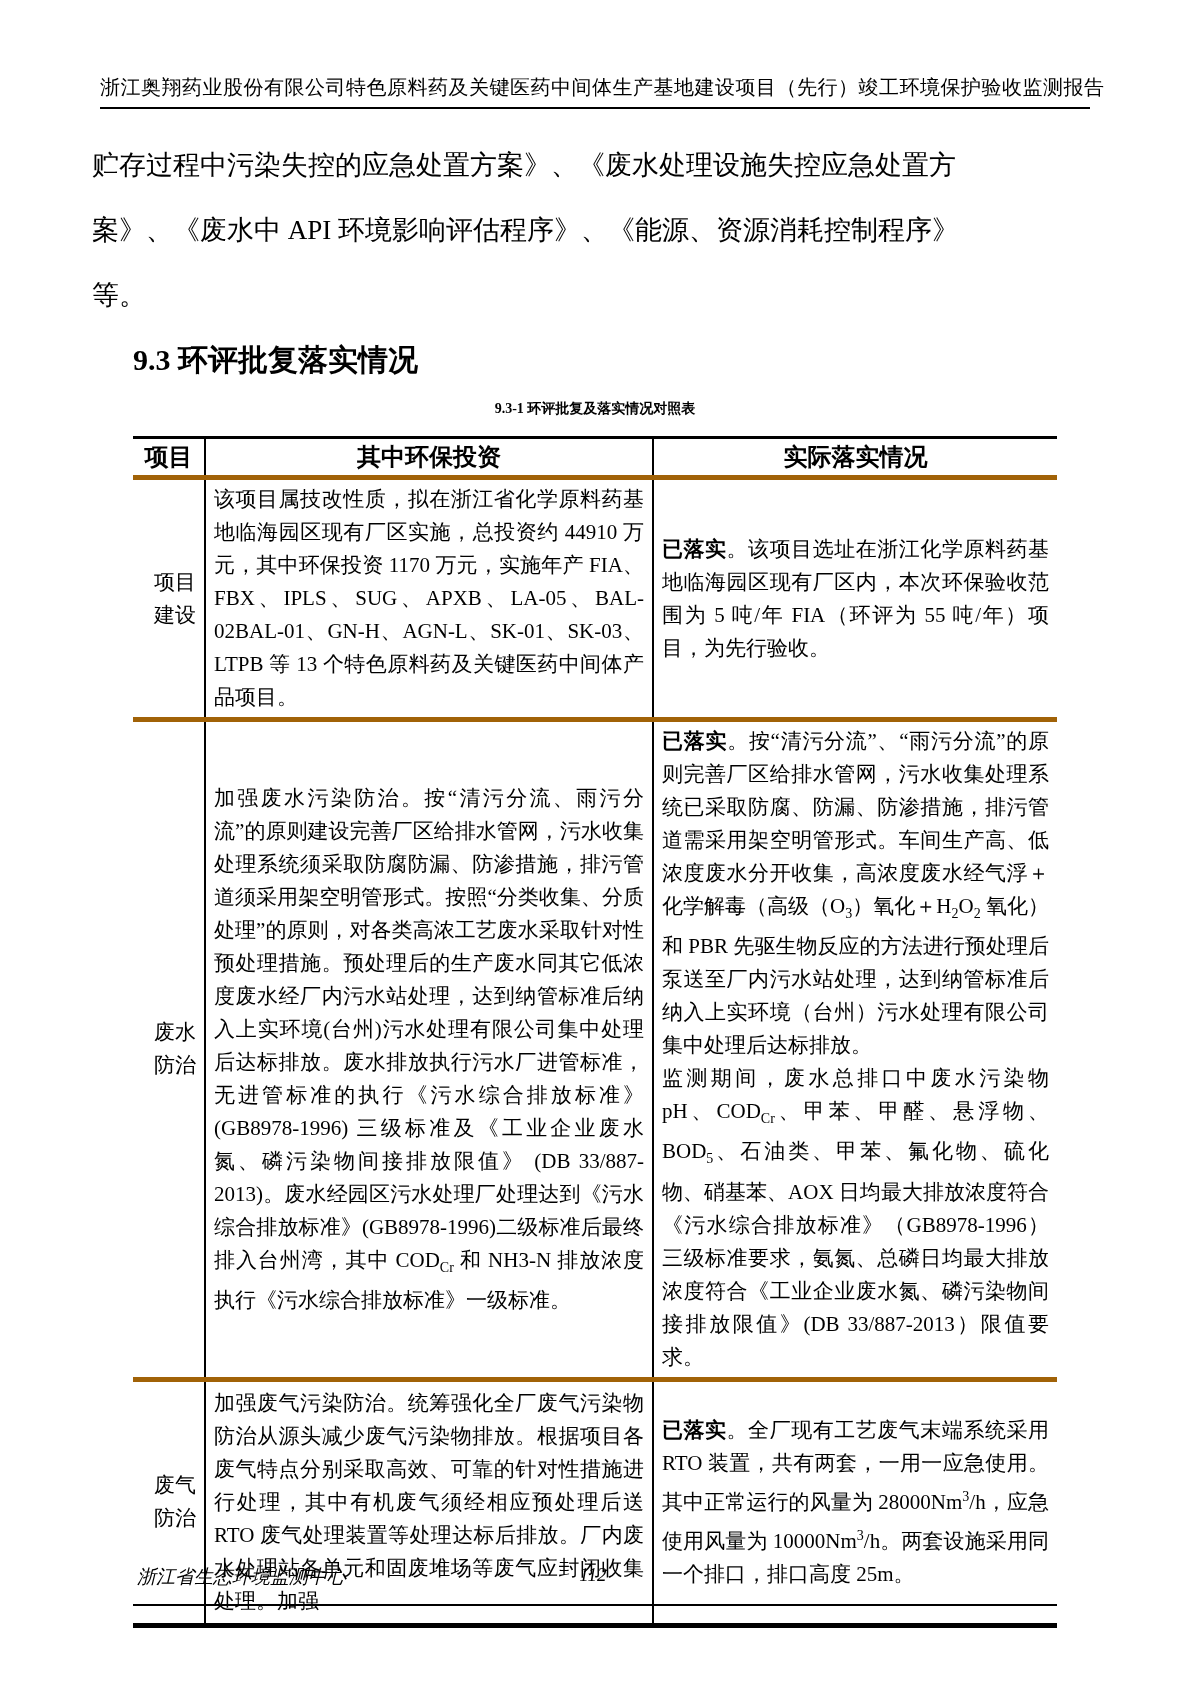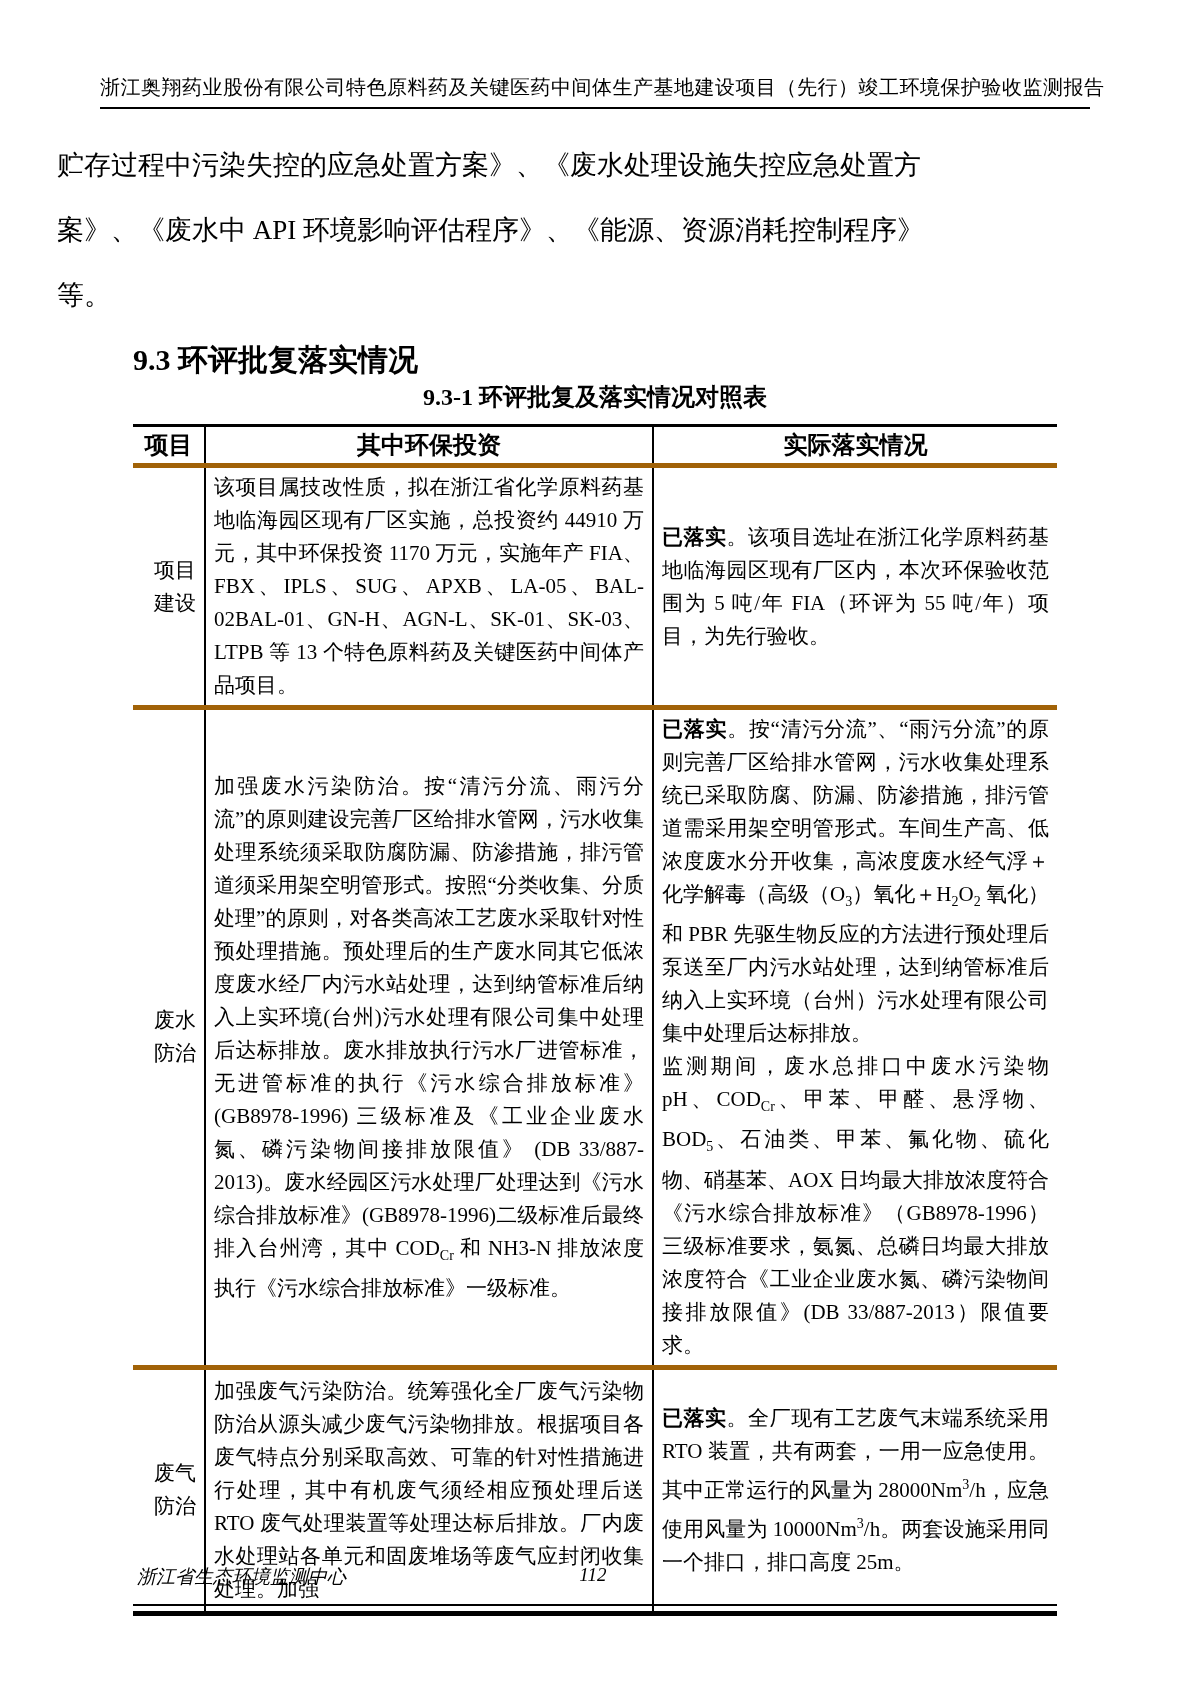--- a/index.html
+++ b/index.html
@@ -22,39 +22,40 @@
     padding-top: 74px;
     padding-bottom: 6px;
     border-bottom: 2px solid #000;
     text-align: center;
     font-size: 20px;
     letter-spacing: 0.5px;
     white-space: nowrap;
   }
   
   .bodytext {
-    margin: 24px 133px 0 57px;
+    margin: 24px 133px 0 92px;
     font-size: 27px;
   }
   .bodytext .line {
     height: 65px;
     line-height: 65px;
     white-space: nowrap;
   }
   
   .section-heading {
     margin: 10px 0 0 133px;
     font-size: 30px;
     font-weight: bold;
     line-height: 44px;
   }
   
   .tbl-caption {
+    margin-top: 12px;
     text-align: center;
-    font-size: 24px;
+    font-size: 14px;
     font-weight: bold;
     line-height: 30px;
   }
   
   table.compliance {
     margin-left: 133px;
     margin-top: 12px;
     width: 924px;
     border-collapse: collapse;
     table-layout: fixed;

